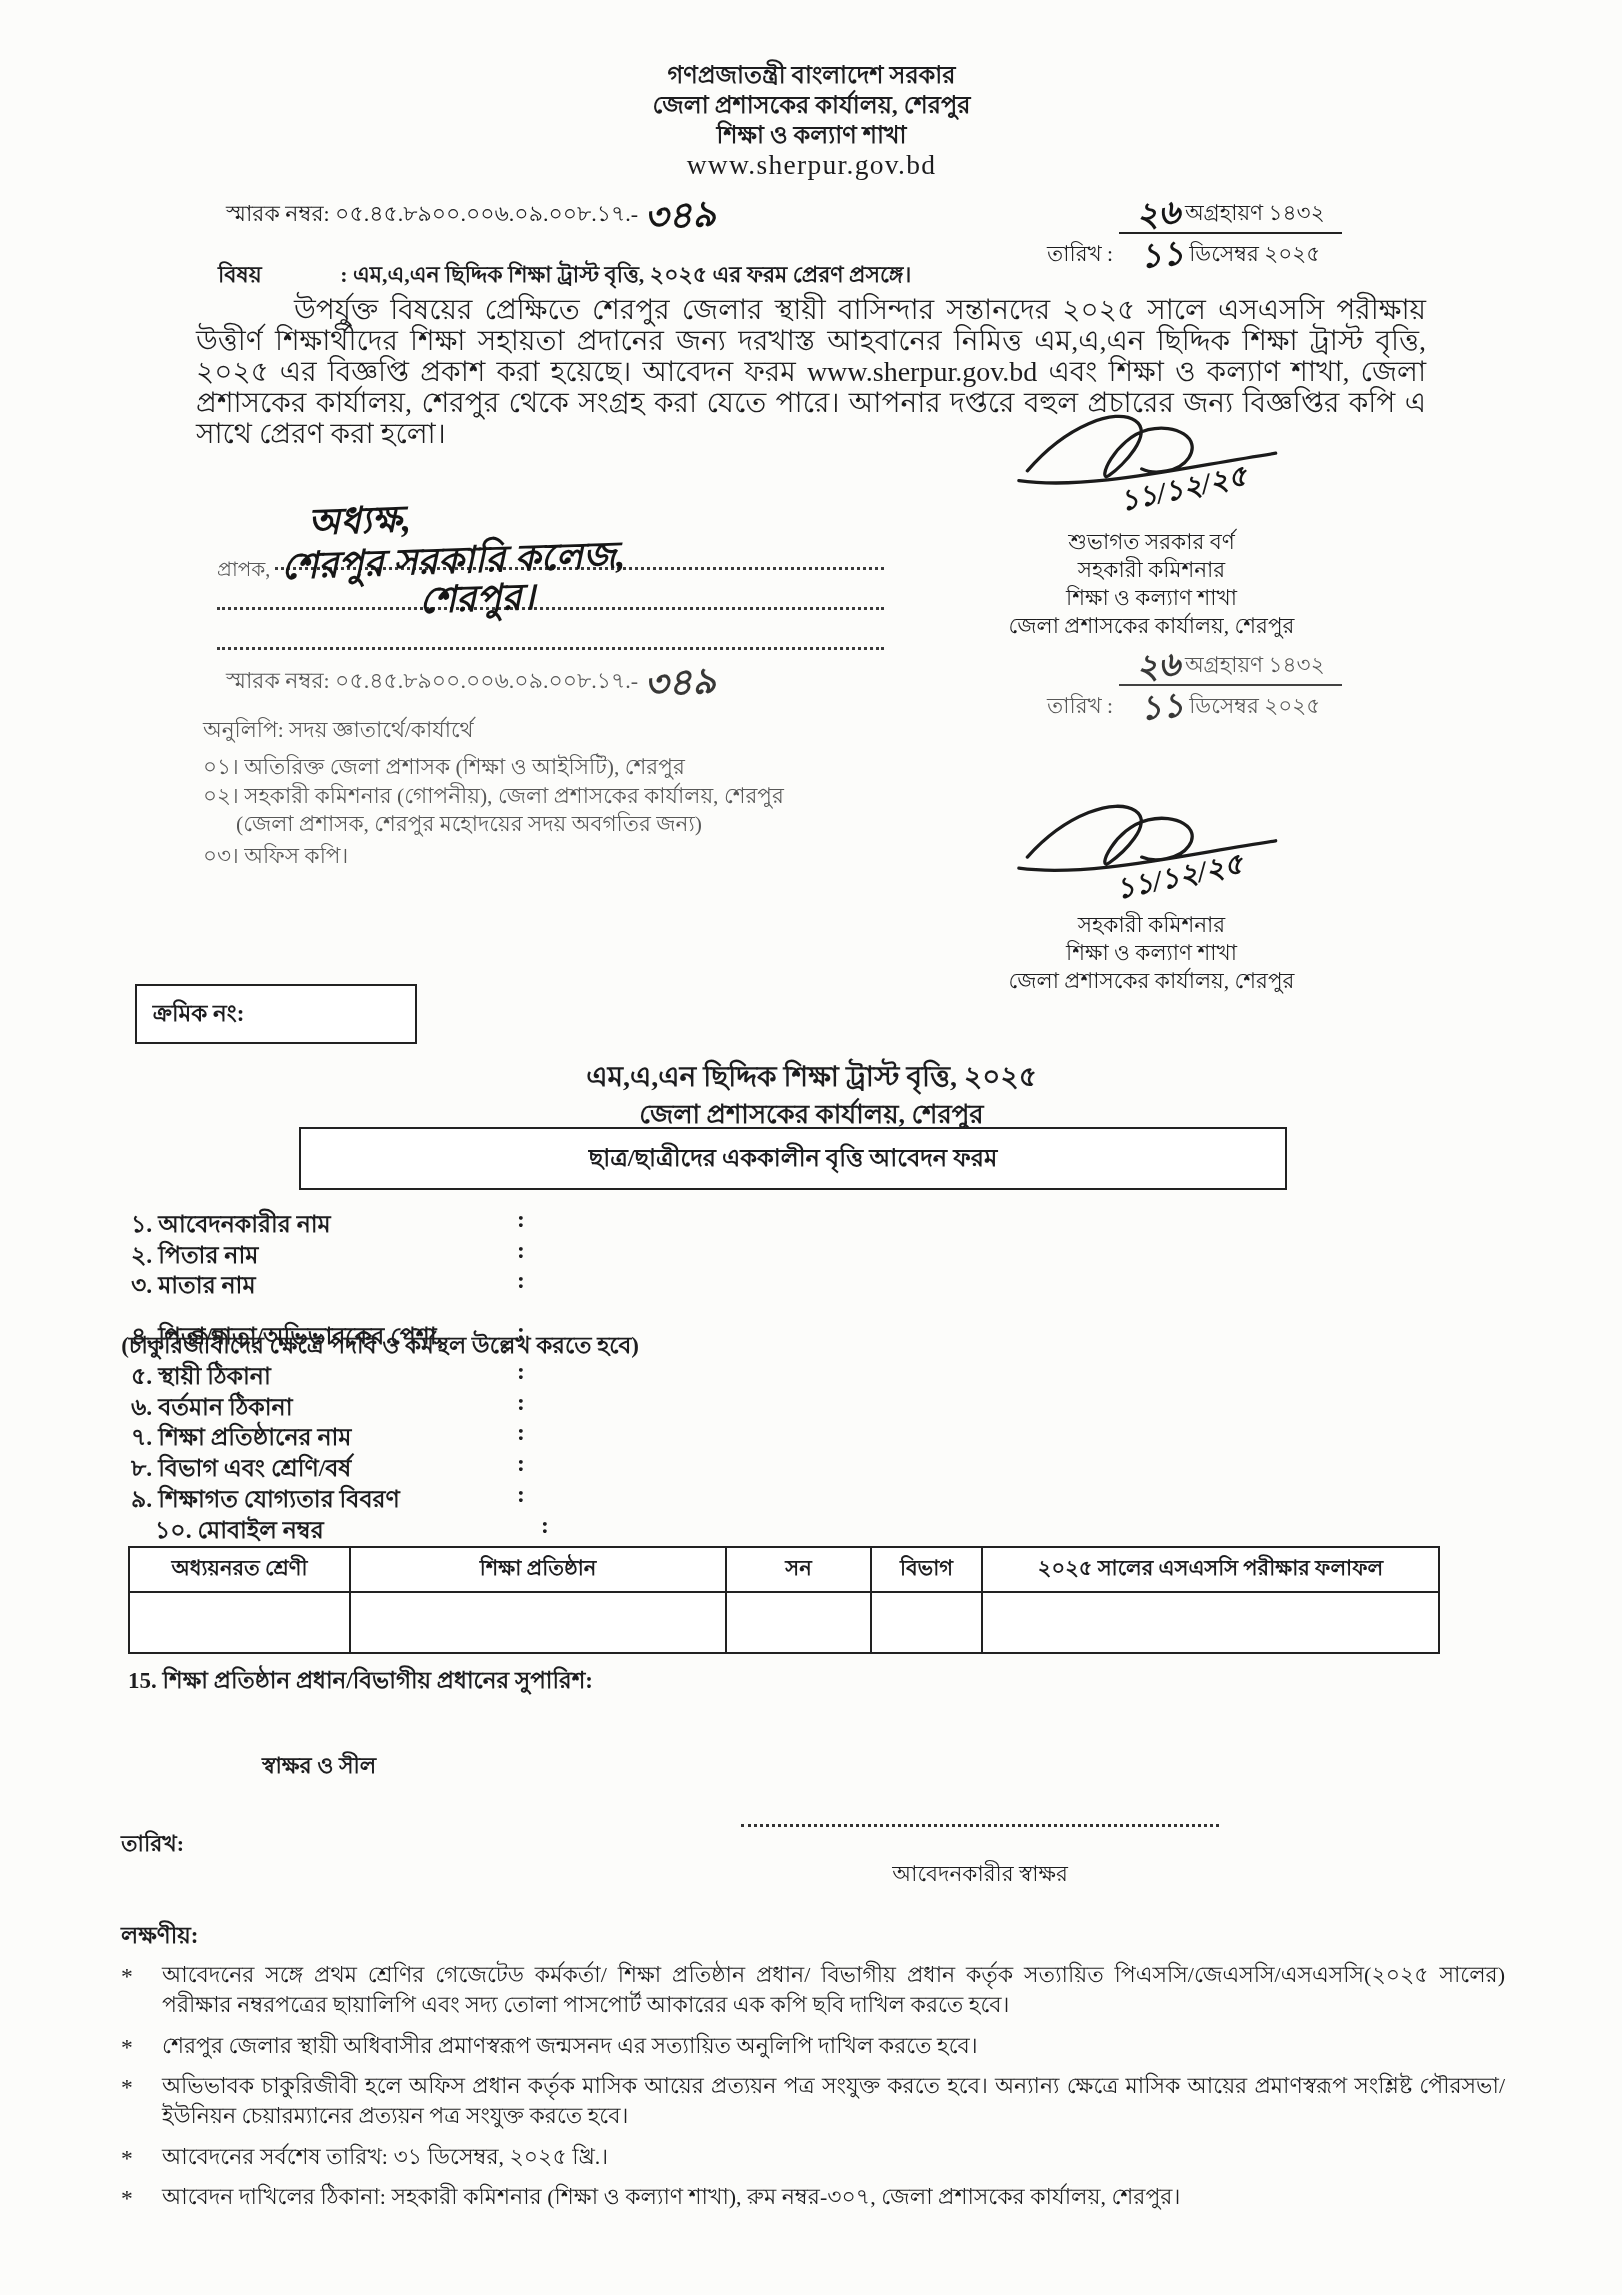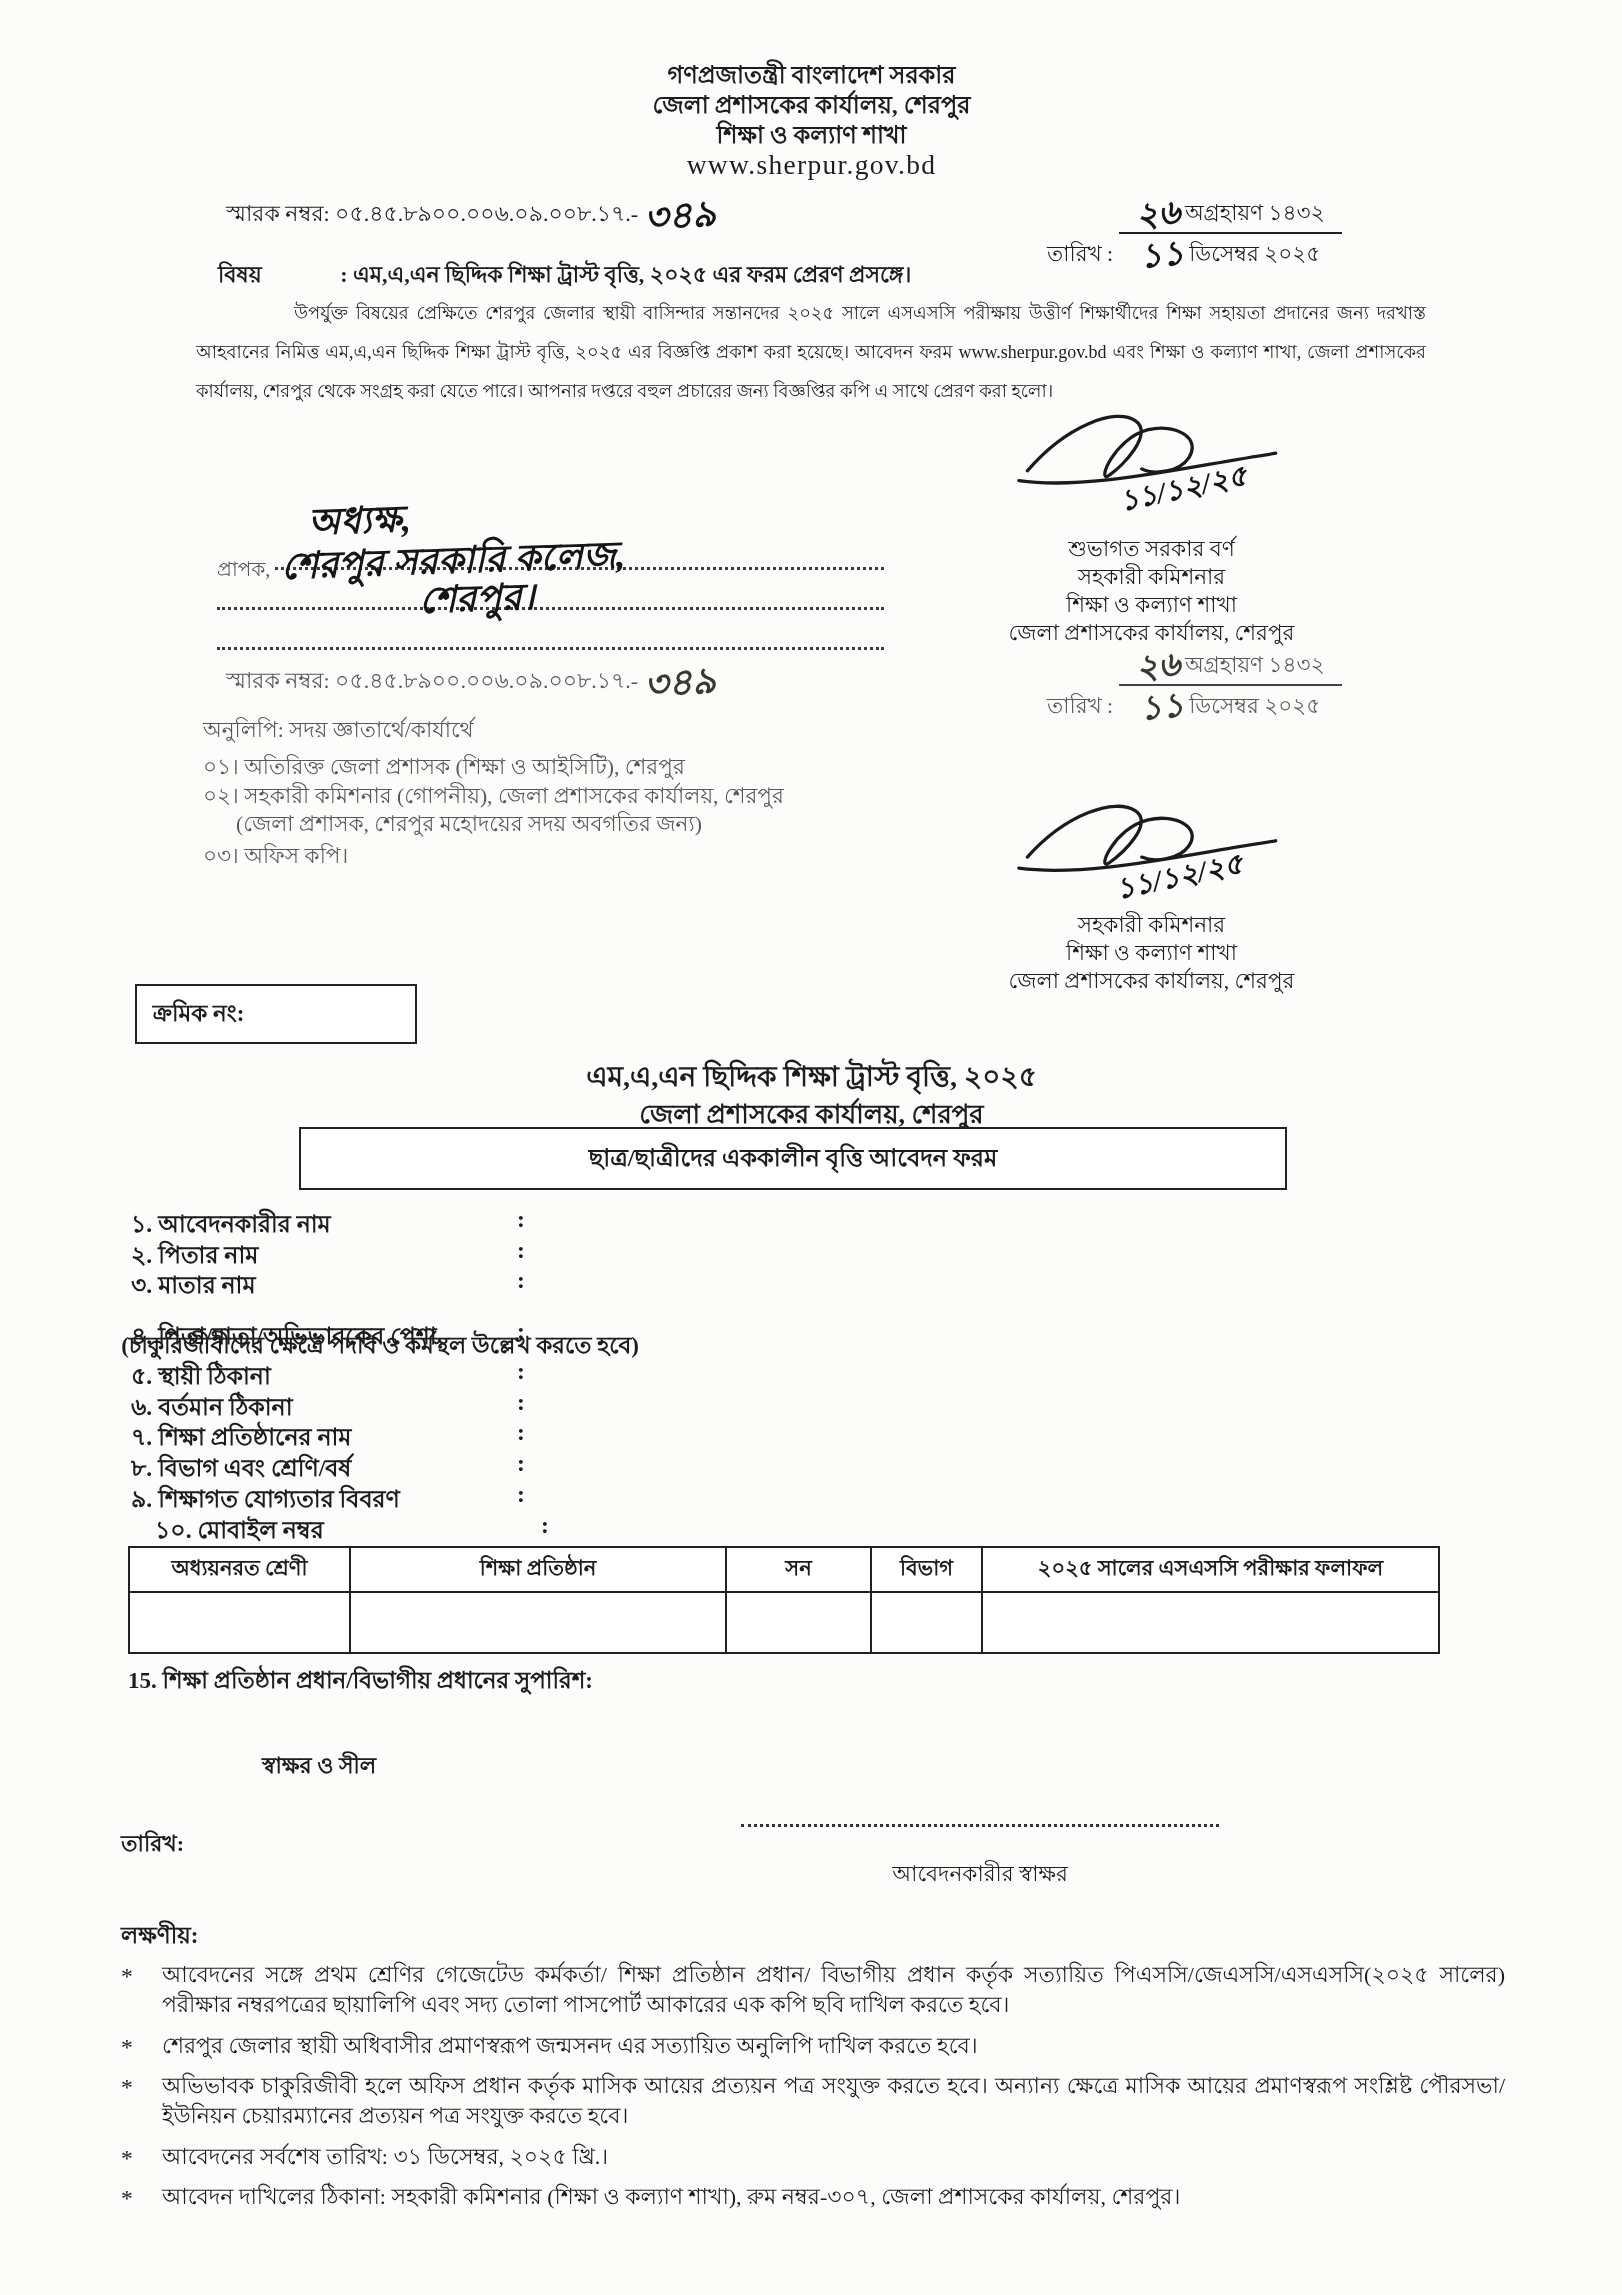--- a/index.html
+++ b/index.html
@@ -21,21 +21,21 @@
   .hdr{top:60px;left:0;width:1623px;text-align:center;font-size:24px;font-weight:bold;line-height:30px;}
   .hdr .site{font-size:27.5px;font-weight:normal;letter-spacing:1.3px;}
   
   .memo{font-size:22px;}
   .hand-no{font-size:37px;line-height:26px;display:inline-block;transform:rotate(-4deg);vertical-align:-6.5px;}
   .datefrac{display:inline-block;text-align:center;font-size:21.6px;}
   .datefrac .top{padding:0 17px 3.9px 17px;}
   .datefrac .bot{padding:2.6px 17px 0 17px;}
   .hand-day{font-size:34px;line-height:19.6px;display:inline-block;transform:rotate(-5deg);vertical-align:-5.2px;margin-right:5.2px;}
   
-  .para{font-size:18px;line-height:39px;text-align:justify;text-indent:98px;}
+  .para{font-size:28px;line-height:31px;text-align:justify;text-indent:98px;}
   .sigblock{text-align:center;font-size:21.6px;line-height:28px;}
   .scribble{display:block;margin:0 auto;}
   .scribdate{font-size:29px;display:inline-block;transform:rotate(-12deg);}
   .recip-hand{font-size:37px;line-height:26px;transform:rotate(-2deg);}
   .cc{font-size:21.6px;line-height:26px;}
   
   .serialbox{border:2px solid #222;width:282px;height:60px;font-size:23px;font-weight:bold;padding:9.2px 0 0 15.7px;box-sizing:border-box;background:#fff;}
   .ftitle{font-size:28px;font-weight:bold;}
   .fsub{font-size:26px;font-weight:bold;}
   .headbox{border:2px solid #222;width:984px;height:59px;display:flex;align-items:center;justify-content:center;font-size:24px;font-weight:bold;background:#fff;}
@@ -81,21 +81,21 @@
 
   <div class="abs para" style="top:294px;left:196px;width:1230px;">উপর্যুক্ত বিষয়ের প্রেক্ষিতে শেরপুর জেলার স্থায়ী বাসিন্দার সন্তানদের ২০২৫ সালে এসএসসি পরীক্ষায় উত্তীর্ণ শিক্ষার্থীদের শিক্ষা সহায়তা প্রদানের জন্য দরখাস্ত আহবানের নিমিত্ত এম,এ,এন ছিদ্দিক শিক্ষা ট্রাস্ট বৃত্তি, ২০২৫ এর বিজ্ঞপ্তি প্রকাশ করা হয়েছে। আবেদন ফরম www.sherpur.gov.bd এবং শিক্ষা ও কল্যাণ শাখা, জেলা প্রশাসকের কার্যালয়, শেরপুর থেকে সংগ্রহ করা যেতে পারে। আপনার দপ্তরে বহুল প্রচারের জন্য বিজ্ঞপ্তির কপি এ সাথে প্রেরণ করা হলো।</div>
 
   <div class="abs" style="top:402px;left:955px;width:393px;">
     <svg class="scribble" width="281" height="92" viewBox="0 0 430 140">
       <path d="M25 105 C85 35 160 8 190 28 C220 48 170 98 150 112 C130 125 158 55 210 42 C252 32 292 55 272 85 C258 106 220 112 200 102 M12 120 C120 135 260 100 405 78" stroke="#1b1b1b" stroke-width="5" fill="none" stroke-linecap="round"></path>
     </svg>
     <div style="margin:-29.4px 0 0 164px;">
       <span class="hand scribdate">১১/১২/২৫</span>
     </div>
-    <div class="sigblock" style="margin-top:21px;">
+    <div class="sigblock" style="margin-top:14px;">
       <div>শুভাগত সরকার বর্ণ</div>
       <div>সহকারী কমিশনার</div>
       <div>শিক্ষা ও কল্যাণ শাখা</div>
       <div>জেলা প্রশাসকের  কার্যালয়, শেরপুর</div>
     </div>
   </div>
 
   <div class="abs faded" style="top:554px;left:217px;font-size:20px;">প্রাপক,</div>
   <div class="abs hand recip-hand" style="top:508px;left:308px;">অধ্যক্ষ,</div>
   <div class="abs dotline" style="top:567px;left:275px;width:609px;"></div>

